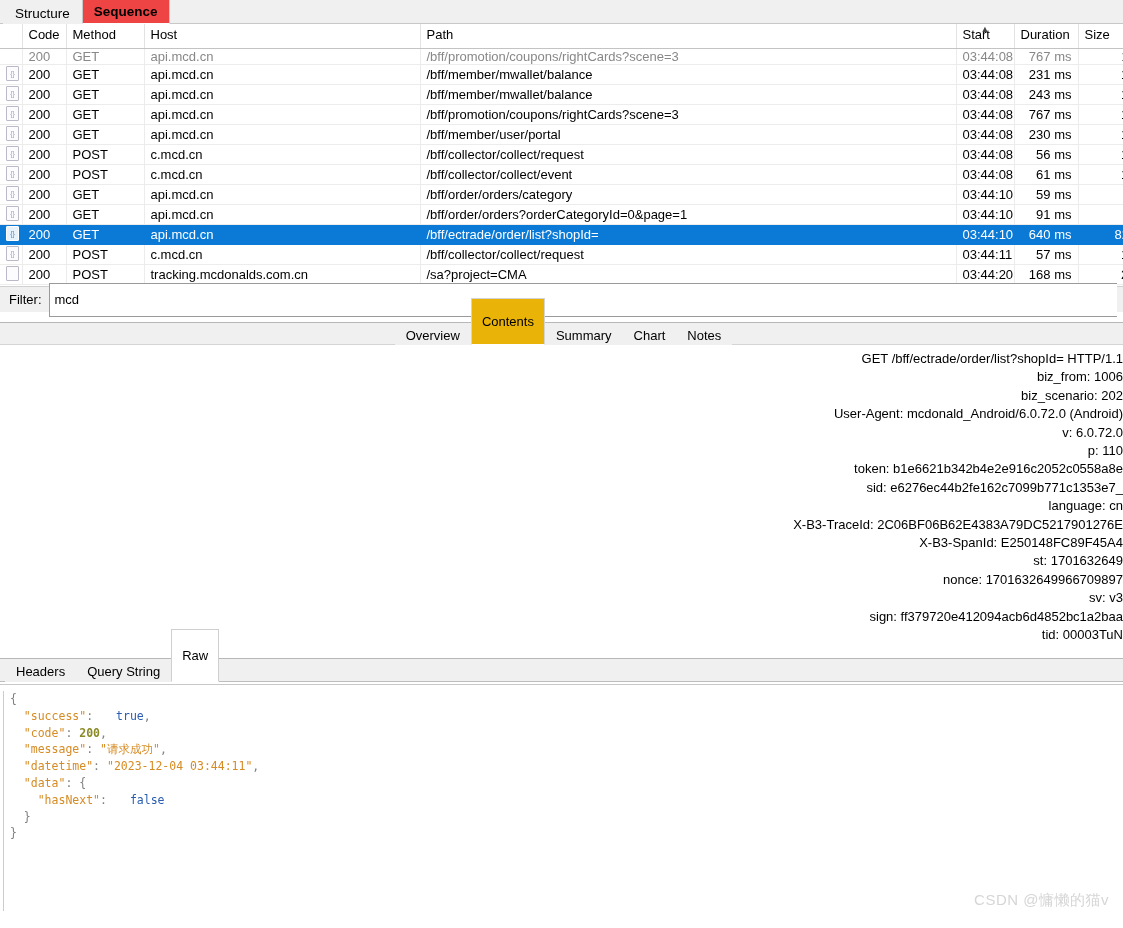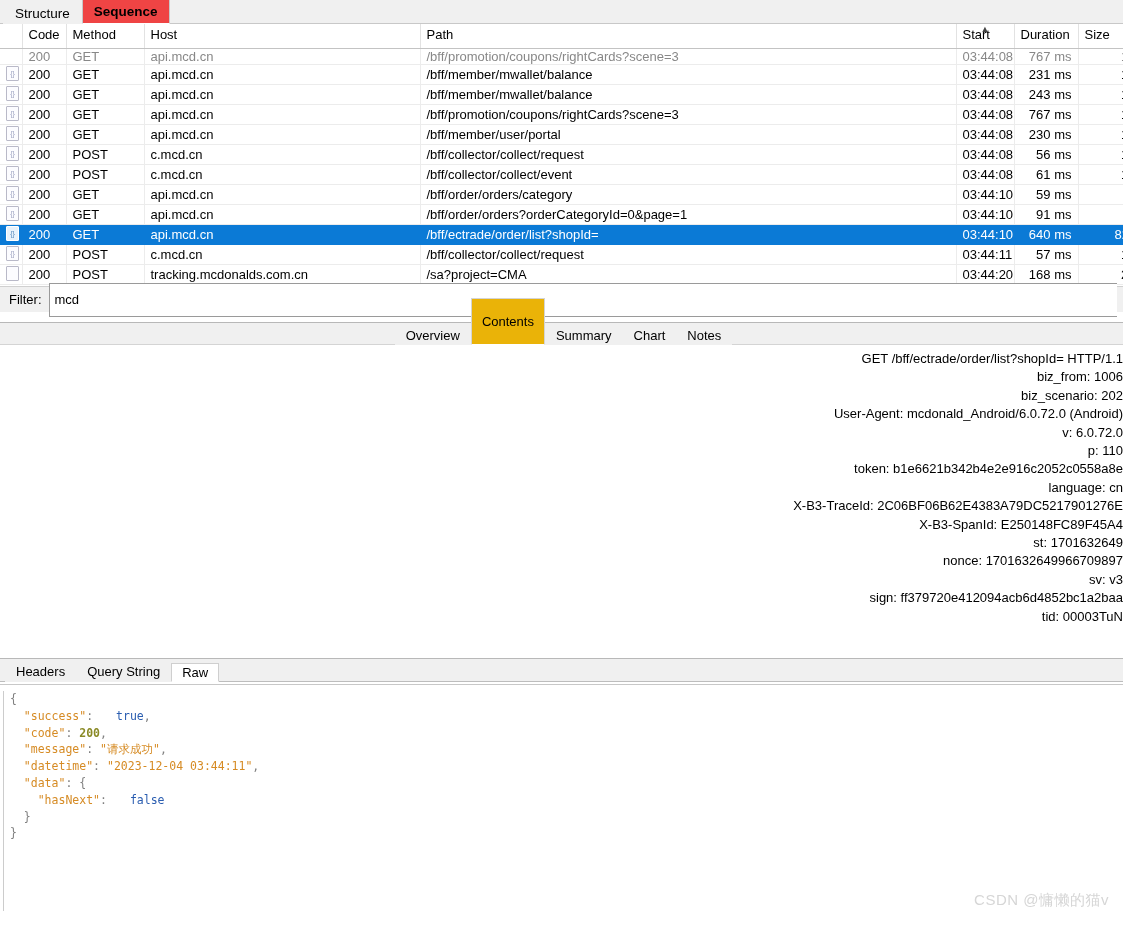--- a/index.html
+++ b/index.html
@@ -212,21 +212,21 @@
     display: flex;
     align-items: flex-end;
     padding-left: 5px;
     box-sizing: border-box;
   }
   #sub-tabs .tab { padding: 4px 10px; }
   #sub-tabs .tab.active {
     background: #ffffff;
     border: 1px solid #cfcfcf;
     border-bottom: 1px solid #fff;
-    padding: 2px 10px;
+    padding: 19px 10px;
   }
 
   
   #body-panel {
     position: absolute;
     left: 0; top: 684px;
     width: 1123px; height: 244px;
     background: #ffffff;
     border-top: 1px solid #c8c8c8;
     box-sizing: border-box;
@@ -433,20 +433,21 @@
   </div>
 
 <div id="headers-panel">
     <div class="hline">GET /bff/ectrade/order/list?shopId= HTTP/1.1</div>
     <div class="hline">biz_from: 1006</div>
     <div class="hline">biz_scenario: 202</div>
     <div class="hline">User-Agent: mcdonald_Android/6.0.72.0 (Android)</div>
     <div class="hline">v: 6.0.72.0</div>
     <div class="hline">p: 110</div>
     <div class="hline">token: b1e6621b342b4e2e916c2052c0558a8e</div>
+    <div class="hline">sid: e6276ec44b2fe162c7099b771c1353e7_</div>
     <div class="hline">language: cn</div>
     <div class="hline">X-B3-TraceId: 2C06BF06B62E4383A79DC5217901276E</div>
     <div class="hline">X-B3-SpanId: E250148FC89F45A4</div>
     <div class="hline">st: 1701632649</div>
     <div class="hline">nonce: 1701632649966709897</div>
     <div class="hline">sv: v3</div>
     <div class="hline">sign: ff379720e412094acb6d4852bc1a2baa</div>
     <div class="hline">tid: 00003TuN</div>
   </div>
 

